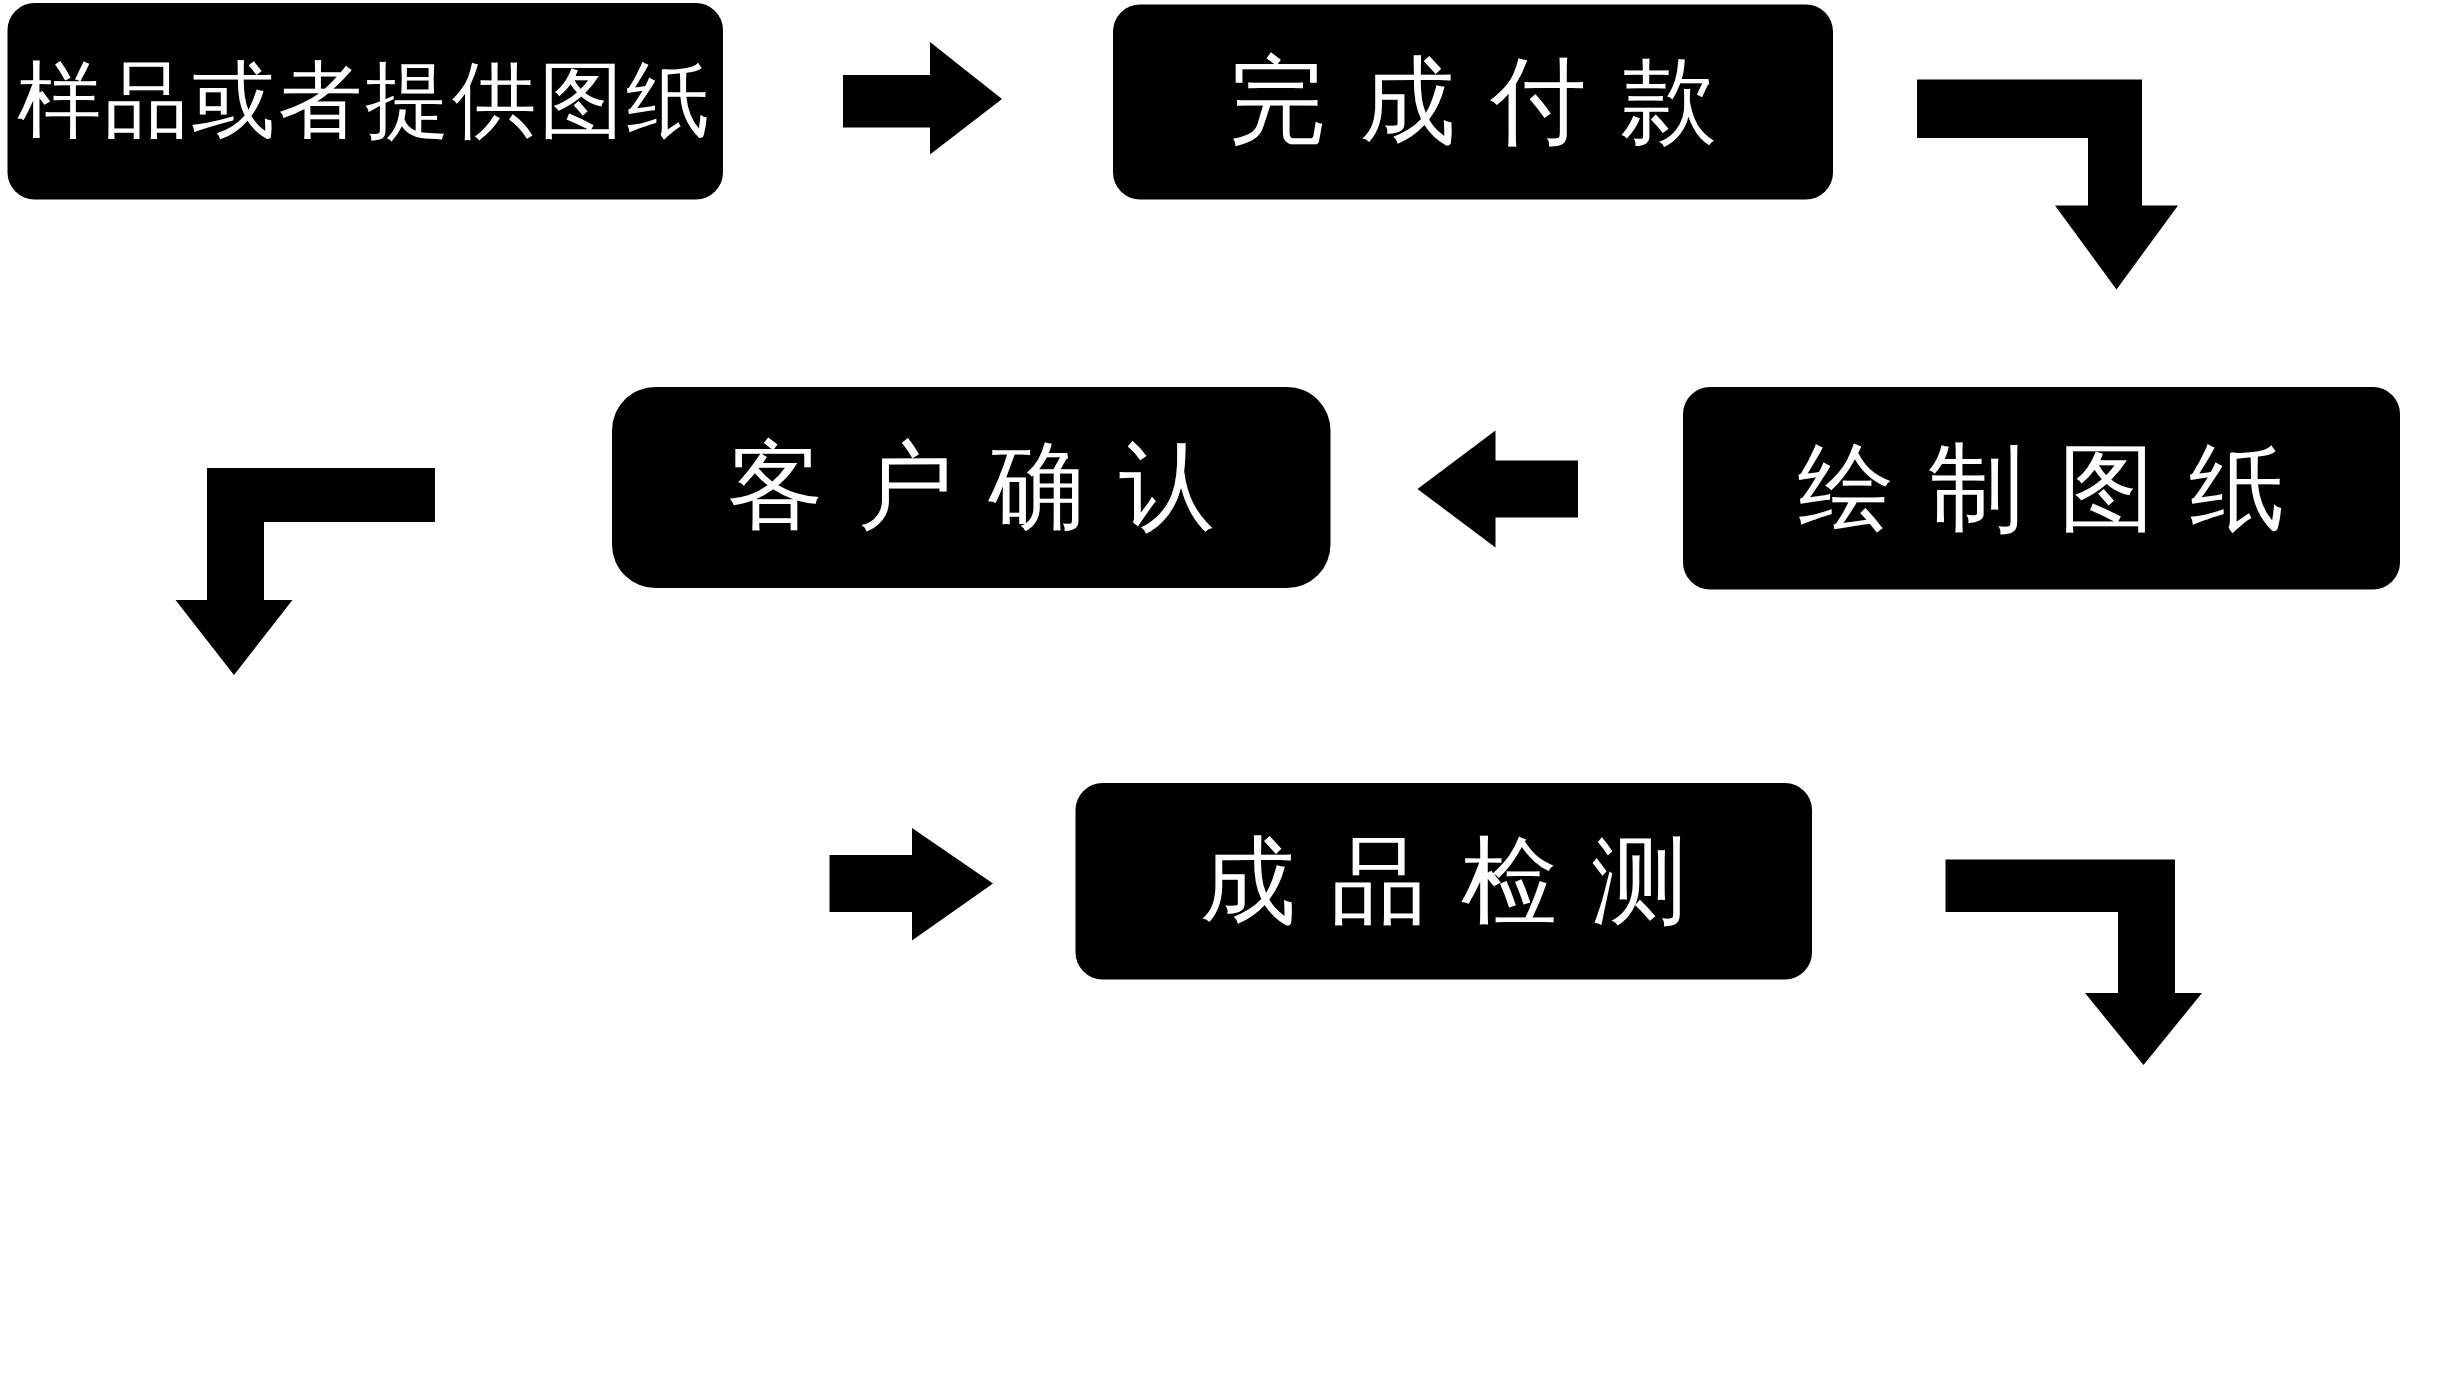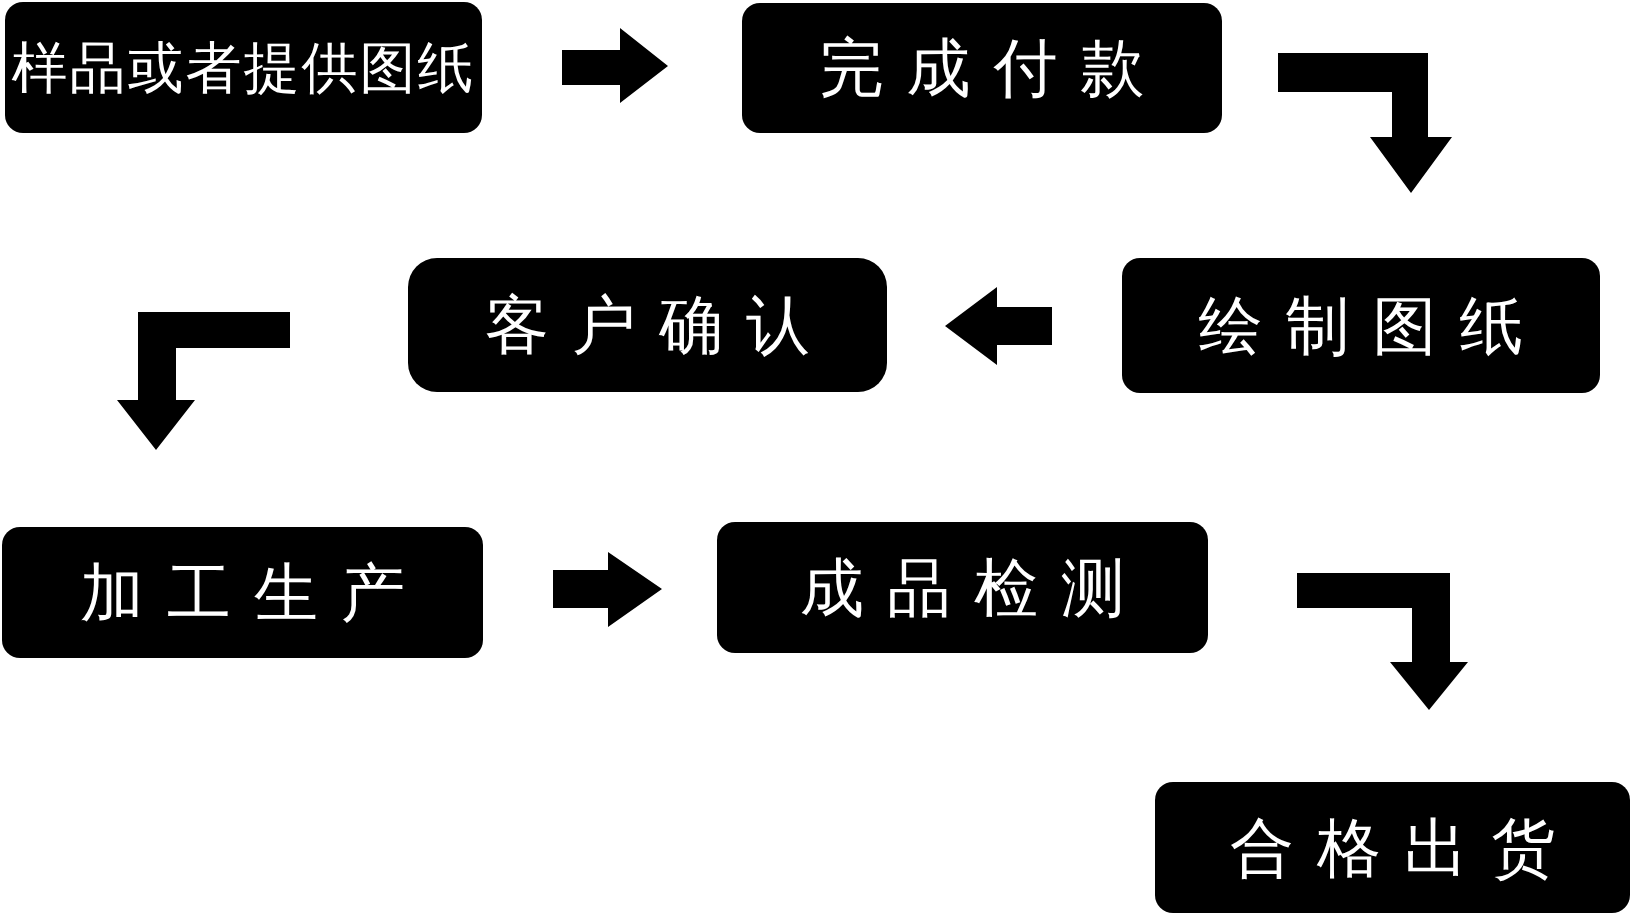--- a/index.html
+++ b/index.html
@@ -70,17 +70,15 @@
     <polygon points="1052,307 1052,345 997,345 997,365 945,326 997,287 997,307"></polygon>
     <polygon points="138,312 290,312 290,348 176,348 176,400 195,400 156,450 117,400 138,400"></polygon>
     <polygon points="553,570 608,570 608,552 662,589 608,627 608,608 553,608"></polygon>
     <polygon points="1297,573 1450,573 1450,662 1468,662 1429,710 1390,662 1412,662 1412,608 1297,608"></polygon>
   </svg>
 
   <div class="node node-1 spaced">完成付款</div>
   <div class="node node-0 long">样品或者提供图纸</div>
   <div class="node node-2 spaced">客户确认</div>
   <div class="node node-3 spaced">绘制图纸</div>
-  <div class="node node-4 spaced">加工生产</div>
   <div class="node node-5 spaced">成品检测</div>
-  <div class="node node-6 spaced">合格出货</div>
 
 </div>
 
 </body></html>

